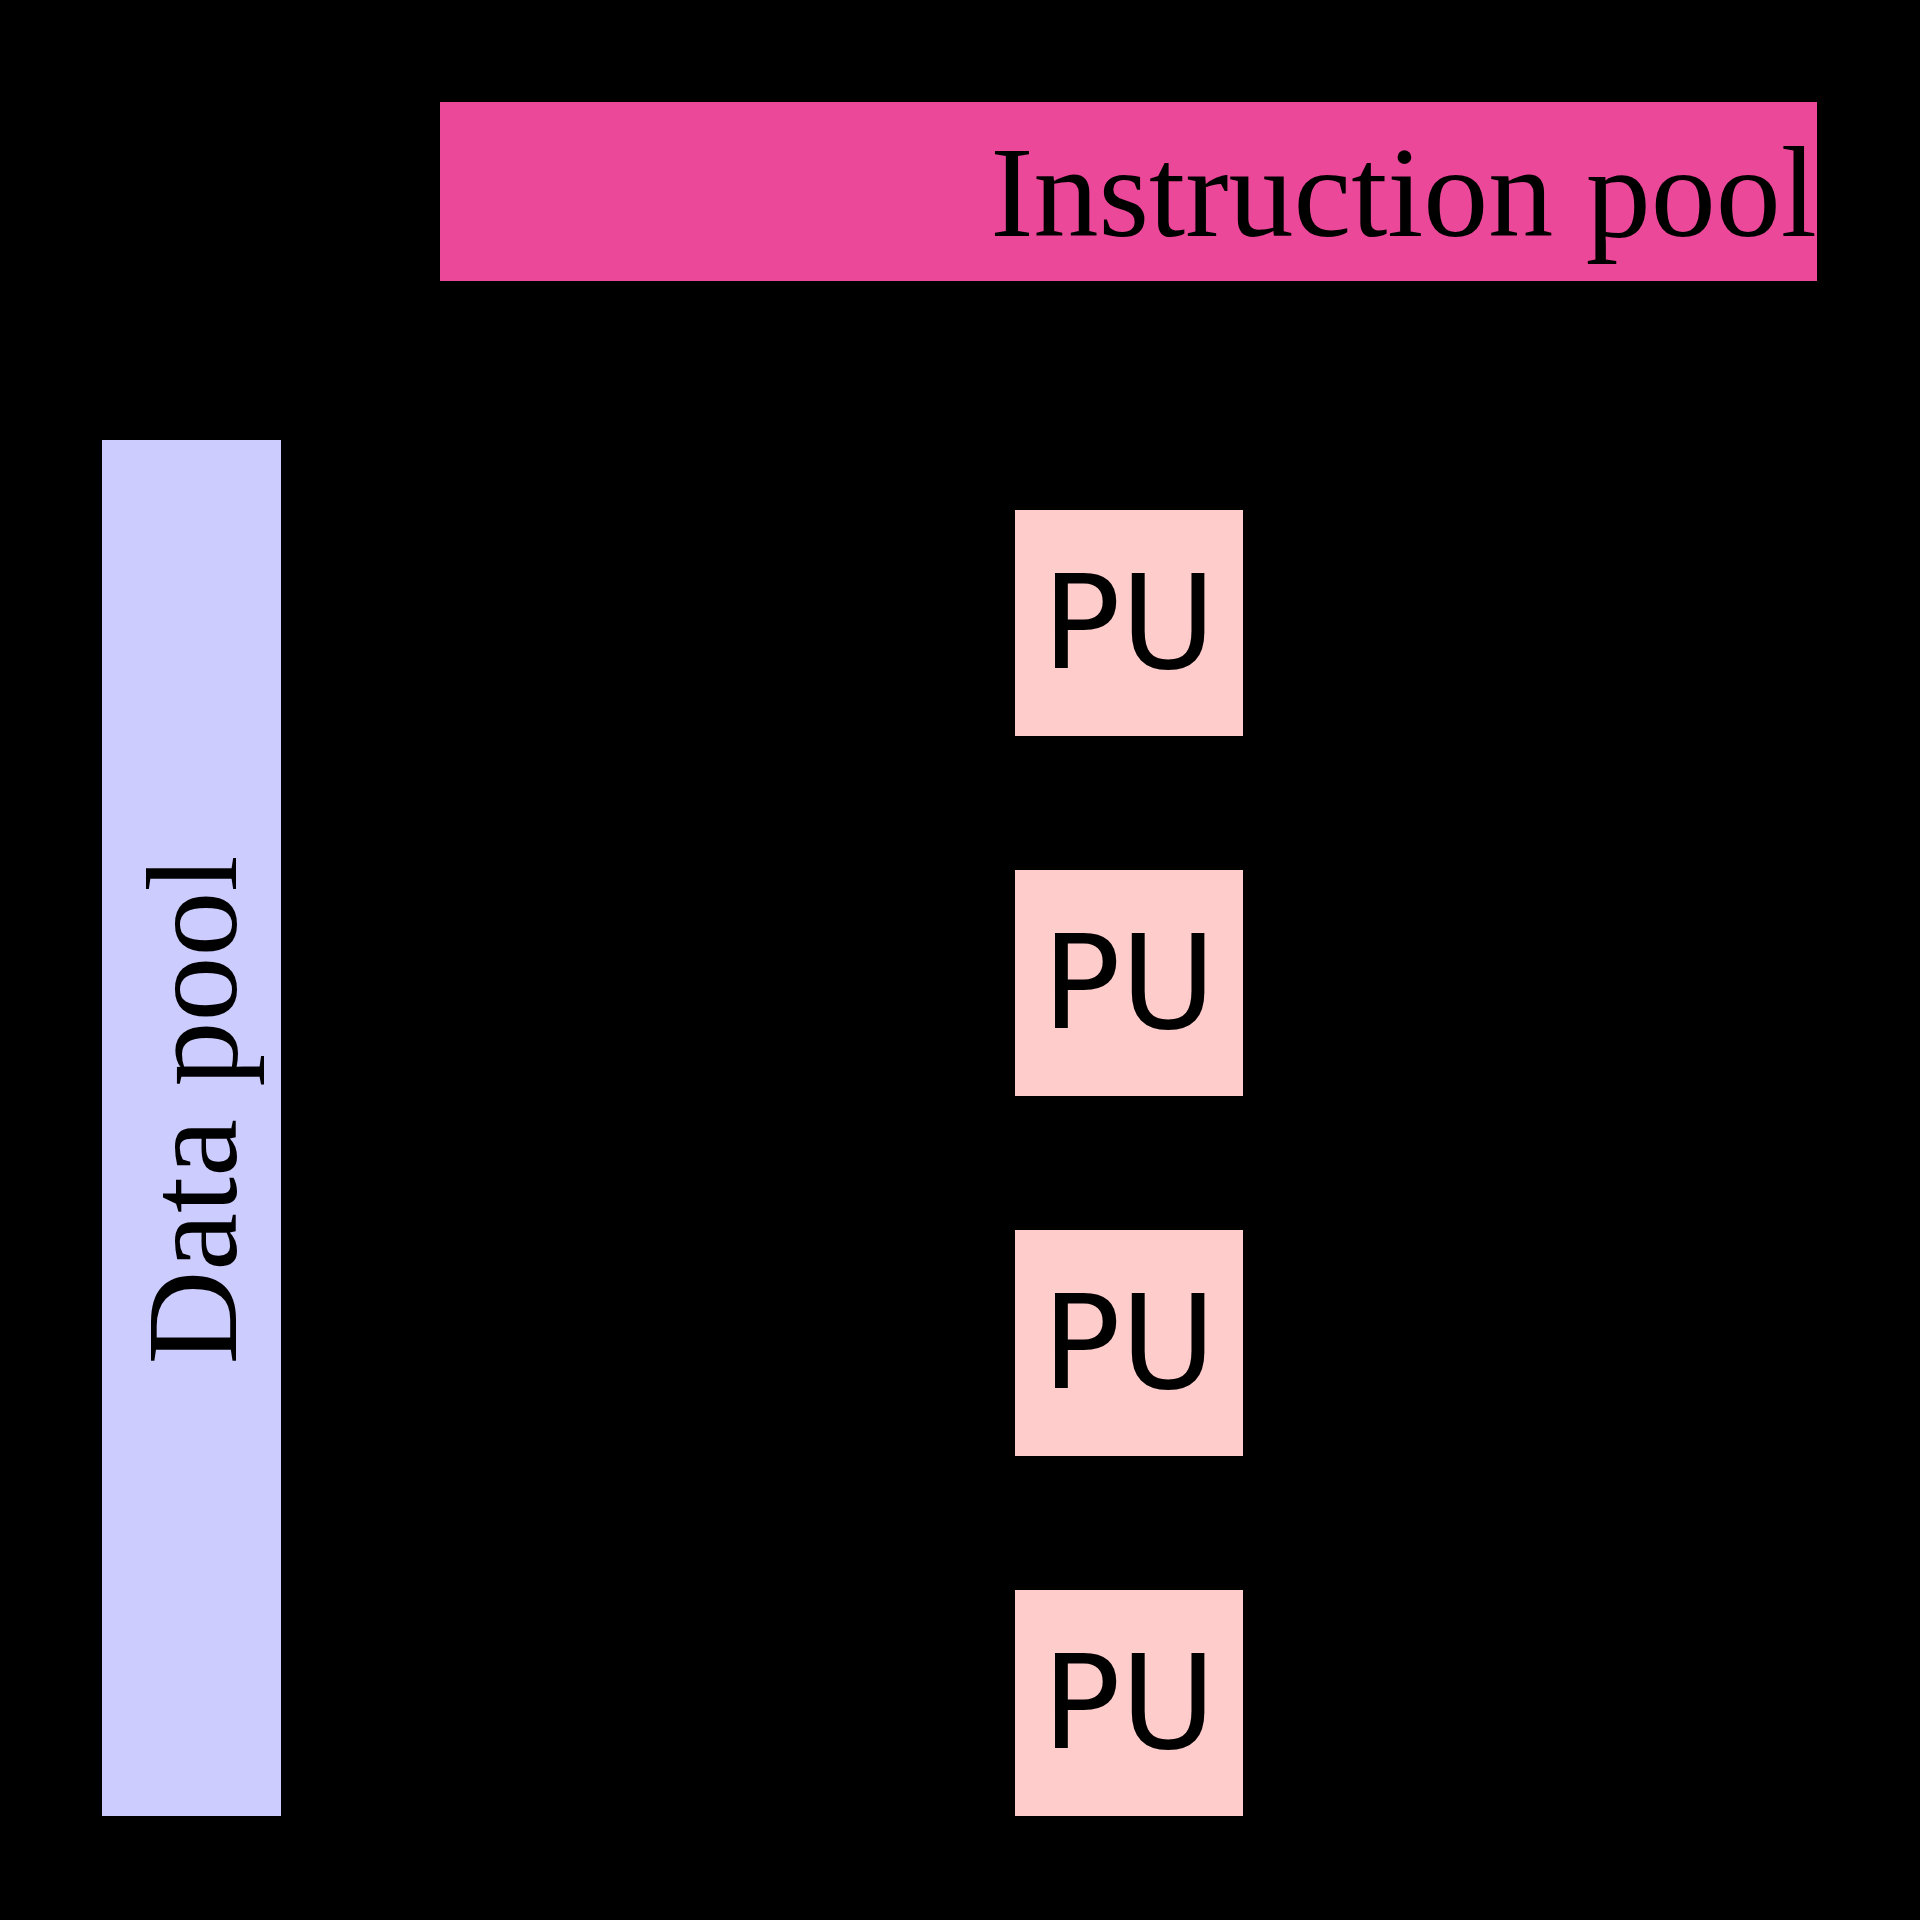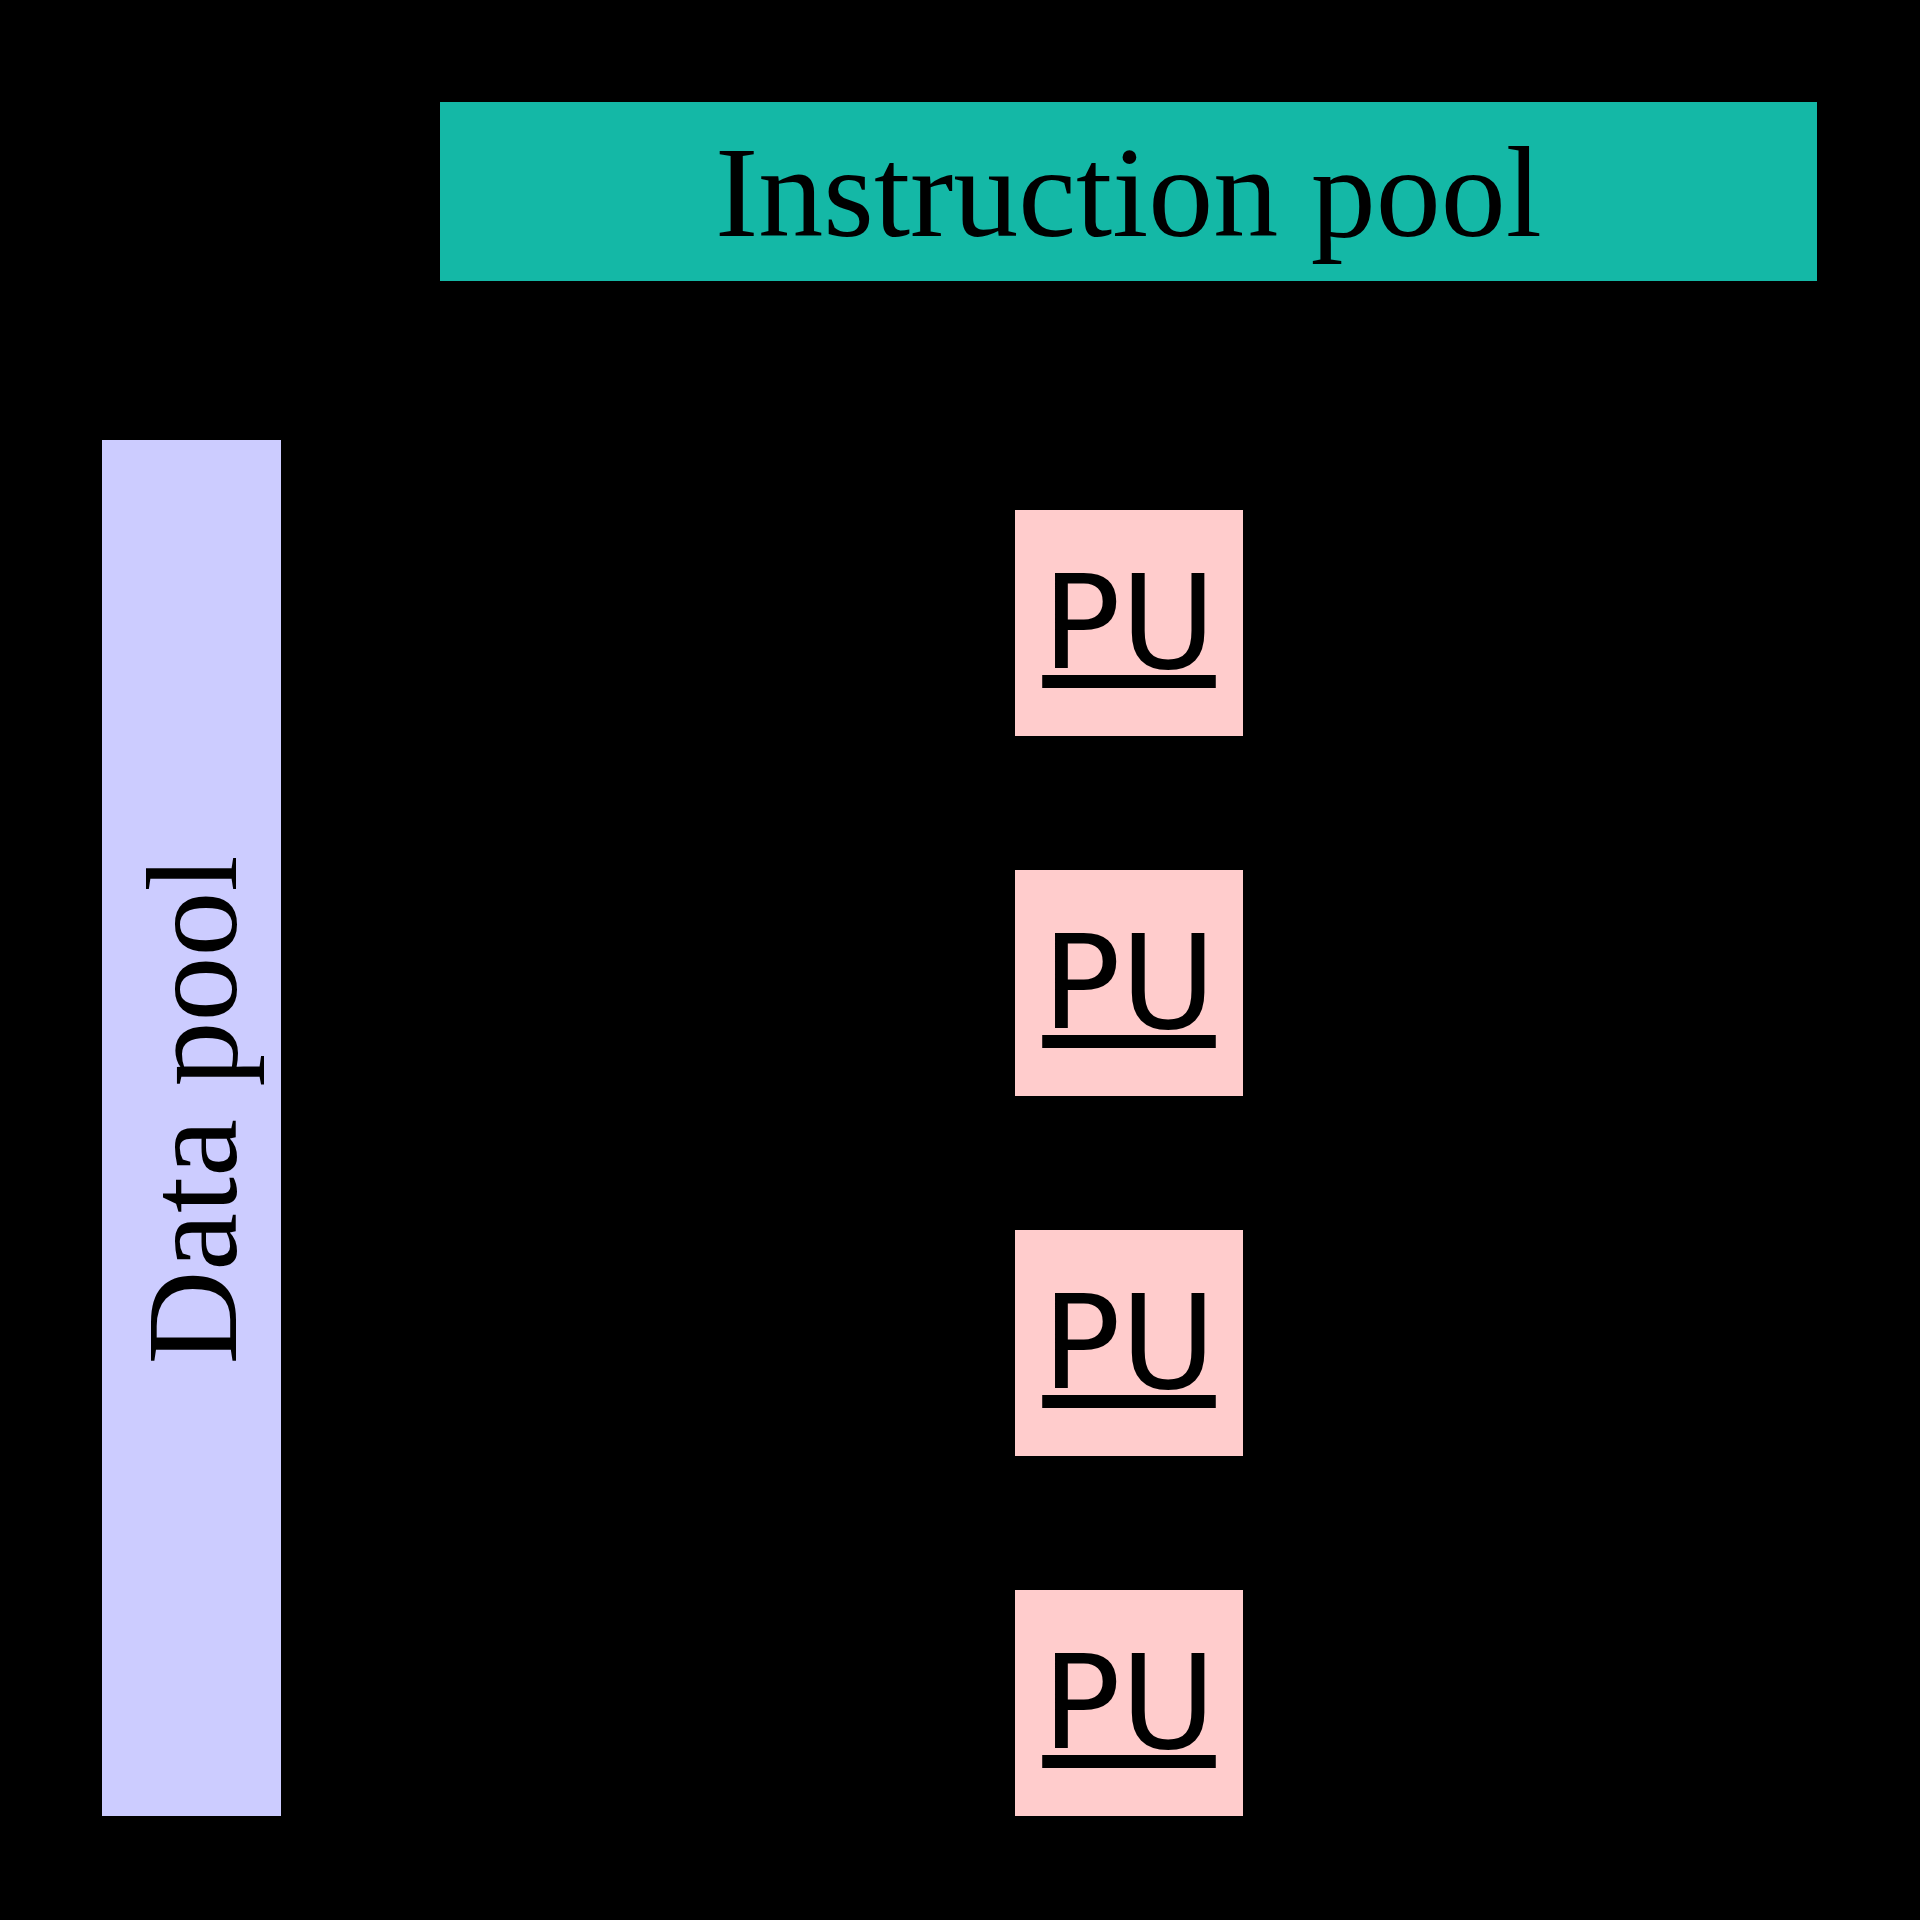--- a/index.html
+++ b/index.html
@@ -53,29 +53,28 @@
   }
   .pu-box.pu-1 { top: 508px; }
   .pu-box.pu-2 { top: 868px; }
   .pu-box.pu-3 { top: 1228px; }
   .pu-box.pu-4 { top: 1588px; }
   .pu-label {
     font-family: "DejaVu Sans", "Liberation Sans", sans-serif;
     font-size: 130px;
     line-height: 1;
     white-space: nowrap;
-    text-decoration: underline;
   }
 </style>
 </head>
 <body>
 
 <div class="canvas" style="background-color: rgb(0, 0, 0);">
 
-  <div class="bar instruction-pool" style="background-color: #14b8a6; border-color: rgb(0, 0, 0); color: rgb(0, 0, 0);">
+  <div class="bar instruction-pool" style="background-color: #ec4899; border-color: rgb(0, 0, 0); color: rgb(0, 0, 0); justify-content: flex-end;">
     <span class="pool-label">Instruction pool</span>
   </div>
 
   <div class="bar data-pool" style="background-color: rgb(204, 204, 255); border-color: rgb(0, 0, 0); color: rgb(0, 0, 0);">
     <span class="pool-label">Data pool</span>
   </div>
 
   <div class="pu-box pu-1" style="background-color: rgb(255, 204, 204); border-color: rgb(0, 0, 0); color: rgb(0, 0, 0);">
     <span class="pu-label">PU</span>
   </div>

